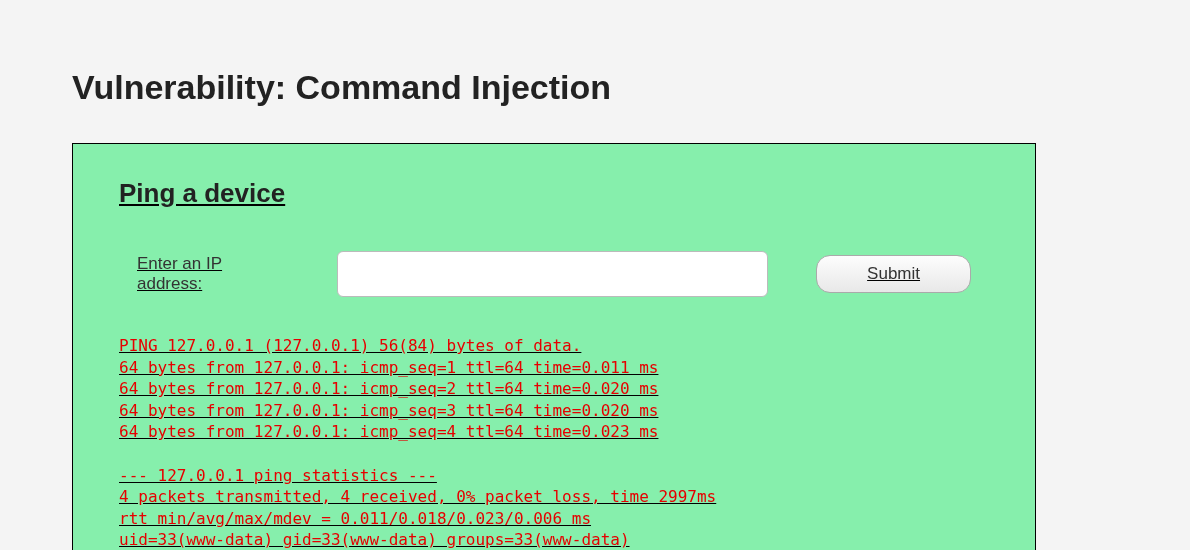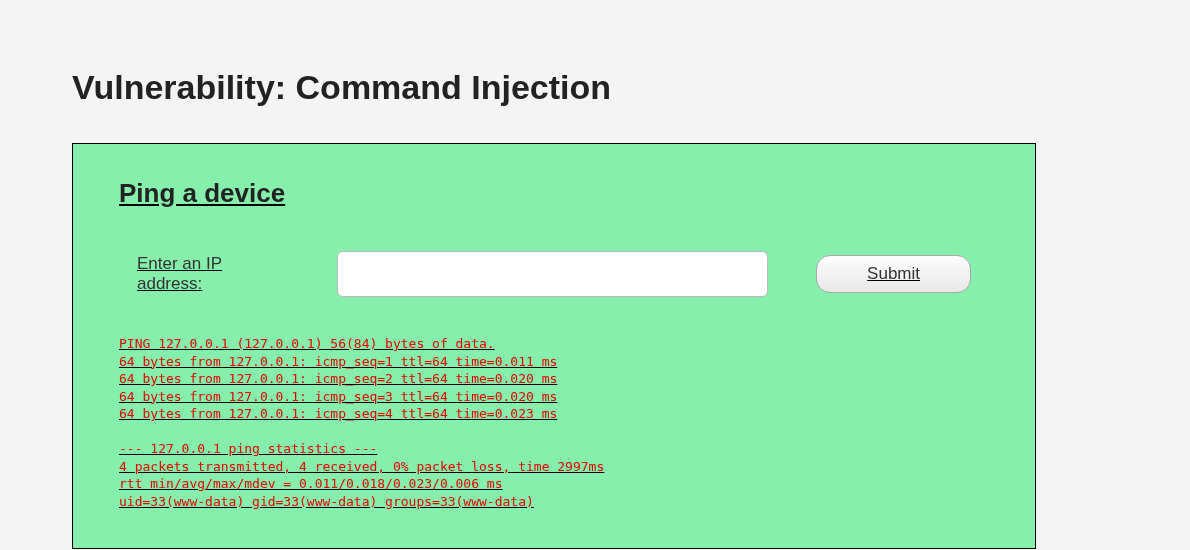--- a/index.html
+++ b/index.html
@@ -57,21 +57,21 @@
       height: 38px;
       border: 1px solid #aaa;
       border-radius: 14px;
       background: linear-gradient(#fdfdfd, #e8e8e8);
       font-size: 17px;
       color: #333;
       cursor: pointer;
     }
     .output {
       font-family: "DejaVu Sans Mono", "Courier New", monospace;
-      font-size: 13px;
+      font-size: 16px;
       line-height: 1.35;
       color: #e60000;
       white-space: pre;
     }
   </style>
 </head>
 <body>
 
 <h1 class="page-title">Vulnerability: Command Injection</h1>
 

